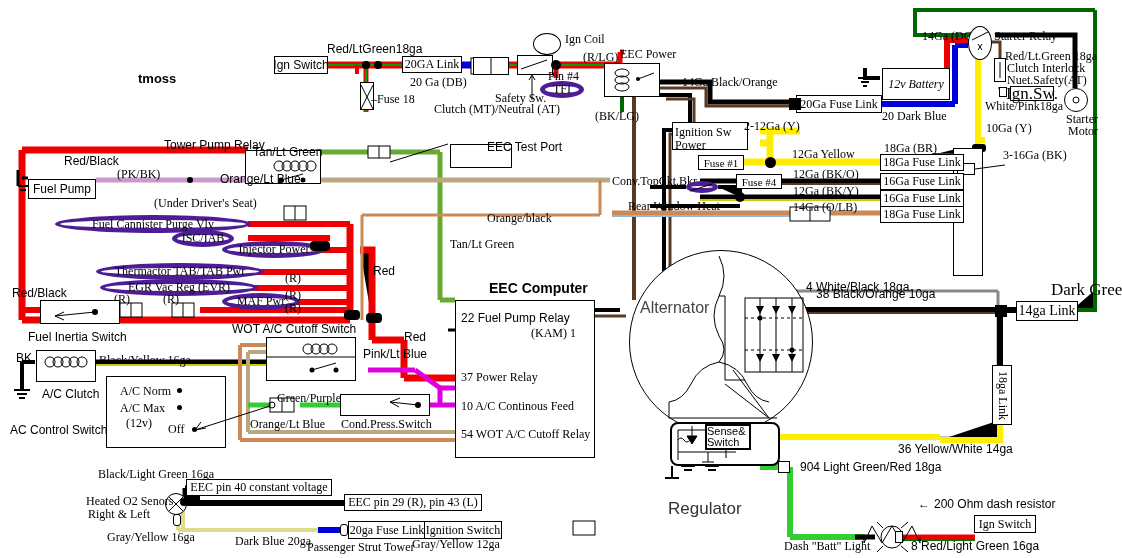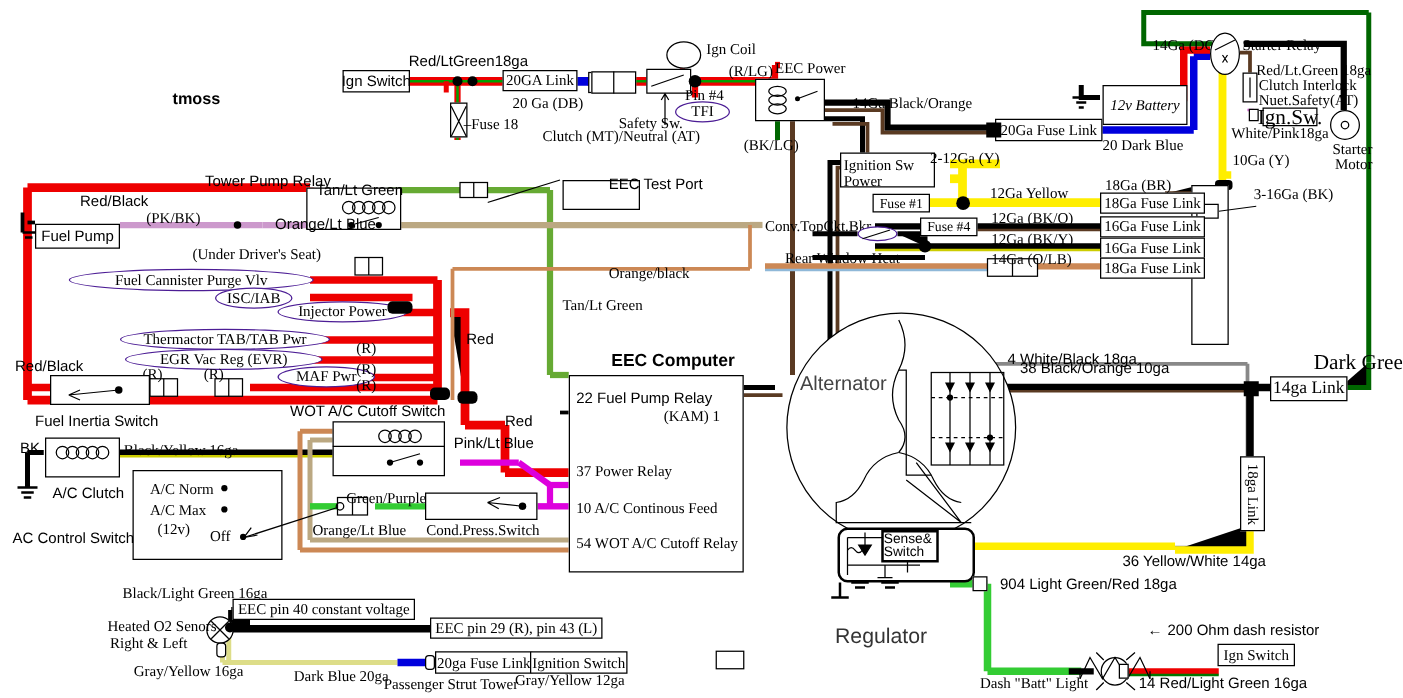--- a/index.html
+++ b/index.html
@@ -7,21 +7,21 @@
         font-family:"Liberation Serif", serif; overflow:hidden;}
   .lbl{position:absolute;white-space:nowrap;font-family:"Liberation Serif",serif;
        font-size:12px;color:#000;line-height:1;}
   .lbl.sans{font-family:"Liberation Sans",sans-serif;}
   .lbl.b{font-weight:bold;}
   .box{position:absolute;border:1px solid #000;background:#fff;box-sizing:border-box;}
   .boxlbl{position:absolute;border:1px solid #000;background:#fff;box-sizing:border-box;
           font-family:"Liberation Serif",serif;font-size:12px;color:#000;
           display:flex;align-items:center;justify-content:center;white-space:nowrap;padding:0 3px;text-align:center;}
   .boxlbl.sans{font-family:"Liberation Sans",sans-serif;}
-  .oval{position:absolute;border:1px solid #4c1d95;background:#fff;border-radius:50%/50%;
+  .oval{position:absolute;border:5px solid #4c1d95;background:#fff;border-radius:50%/50%;
         box-sizing:border-box;font-family:"Liberation Serif",serif;font-size:12px;
         display:flex;align-items:center;justify-content:center;white-space:nowrap;padding:0 4px;}            
   .dot{position:absolute;background:#000;border-radius:50%;}
   .sq{position:absolute;background:#000;}
   .circ{position:absolute;border:1px solid #000;border-radius:50%;background:#fff;box-sizing:border-box;}
   .vert-text{position:absolute;writing-mode:vertical-rl;text-orientation:mixed;
              border:1px solid #000;background:#fff;box-sizing:border-box;font-size:12px;
              display:flex;align-items:center;justify-content:center;font-family:"Liberation Serif",serif;}
   svg.ov{position:absolute;left:0;top:0;width:1122px;height:558px;pointer-events:none;}
 </style>
@@ -517,21 +517,21 @@
   <div class="lbl sans" style="left:800px;top:461px;">904 Light Green/Red 18ga</div>
   <svg style="position:absolute;left:862px;top:518px;width:108px;height:40px">
     <path d="M2,25 L10,8 L20,25 L30,8 L40,25 L50,8 L58,25" fill="none" stroke="#000"></path>
     <path d="M2,25 L2,19 M58,25 L58,19" stroke="#000"></path>
     <circle cx="30" cy="19" r="11" fill="none" stroke="#000"></circle>
     <path d="M21,10 L15,4 M39,10 L46,4 M21,28 L15,34 M39,28 L46,34" stroke="#000"></path>
   </svg>
   <div class="lbl sans" style="left:934px;top:498px;">200 Ohm dash resistor</div>
   <div class="lbl sans" style="left:918px;top:498px;">←</div>
   <div class="lbl" style="left:784px;top:540px;">Dash "Batt" Light</div>
-  <div class="lbl sans" style="left:911px;top:540px;">14 Red/Light Green 16ga</div>
+  <div class="lbl sans" style="left:911px;top:540px;">8 Red/Light Green 16ga</div>
   <div class="boxlbl" style="left:974px;top:515px;width:62px;height:18px;">Ign Switch</div>
   <div class="box" style="left:895px;top:531px;width:8px;height:12px;"></div>
 
   <div class="lbl" style="left:98px;top:468px;">Black/Light Green 16ga</div>
   <div class="boxlbl" style="left:186px;top:479px;width:146px;height:17px;">EEC pin 40 constant voltage</div>
   <div class="circ" style="left:165px;top:493px;width:22px;height:22px;"></div>
   <svg style="position:absolute;left:165px;top:493px;width:22px;height:22px">
       <path d="M4,4 L18,18 M18,4 L4,18" stroke="#000"></path>
     </svg>
   <div class="lbl" style="left:86px;top:495px;">Heated O2 Senors</div>

